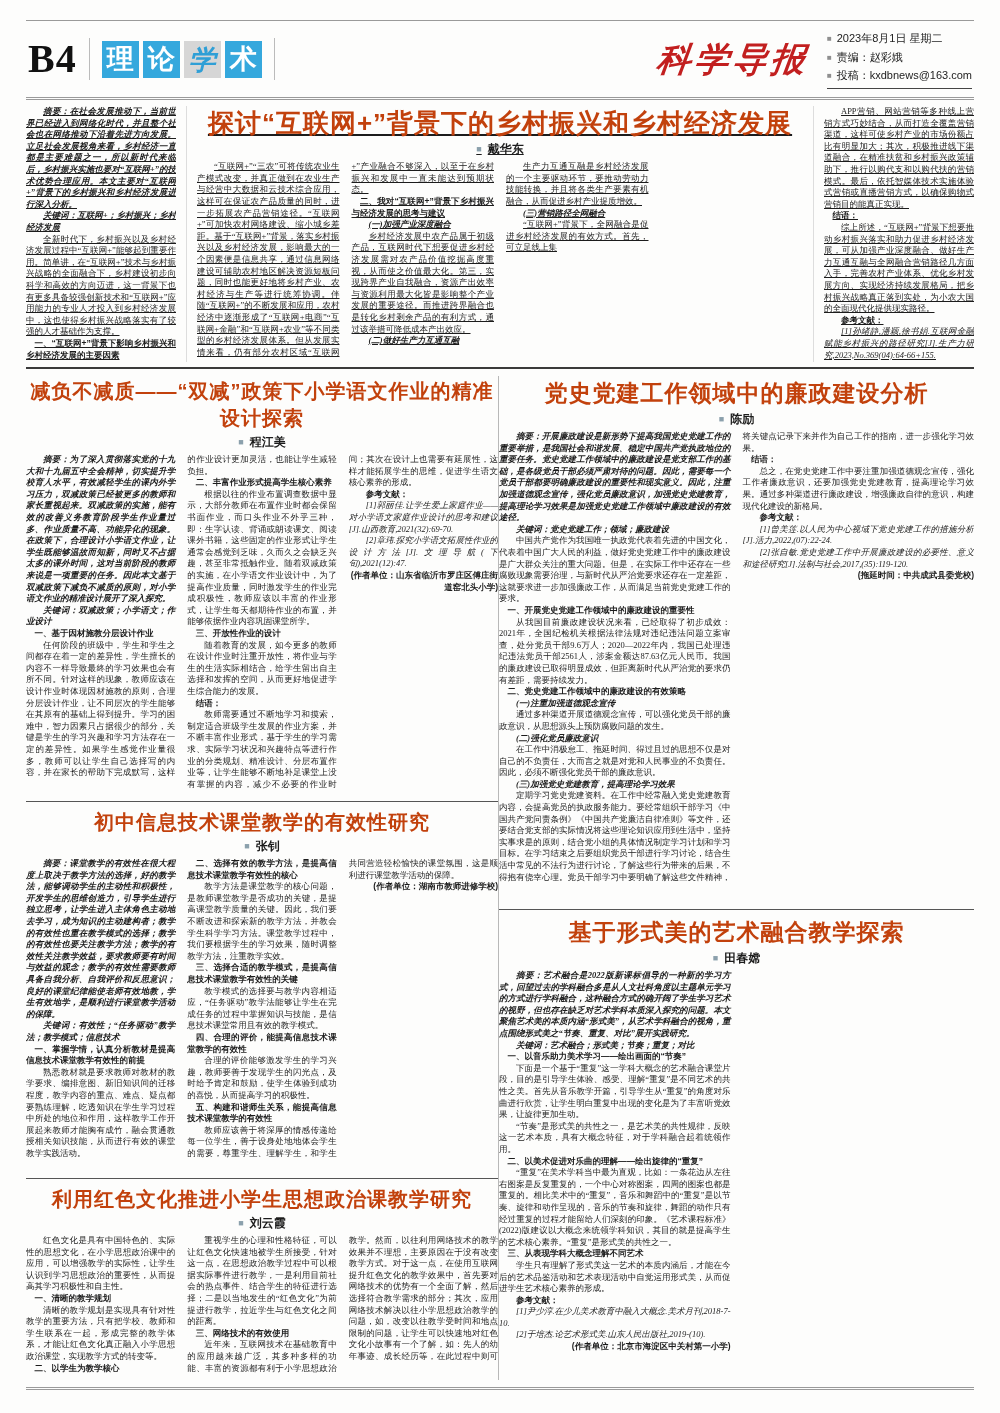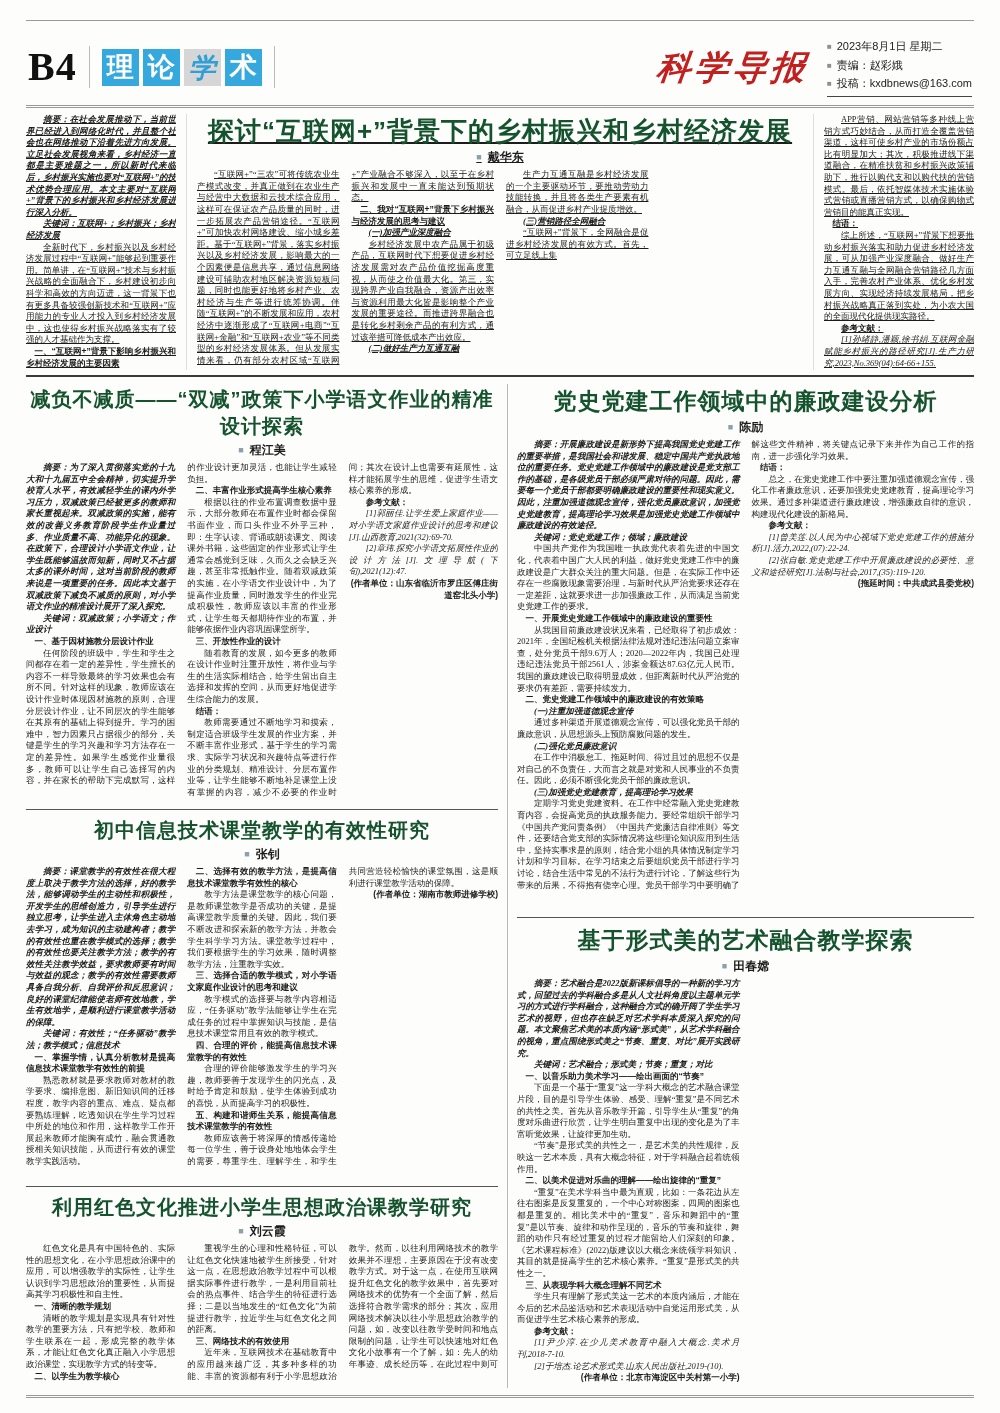--- a/index.html
+++ b/index.html
@@ -1,61 +1,61 @@
 <!DOCTYPE html>
 <html><head>
 <meta charset="utf-8">
 <style>
   html,body{margin:0;padding:0;background:#e8e8e8;}
   .sheet{position:relative;width:1000px;height:1413px;margin:0 auto;background:#fdfdfc;
          box-sizing:border-box;padding:20px 26px 14px;overflow:hidden;
          font-family:"Liberation Serif",serif;color:#1c1c1c;}
   
-  .masthead{border-top:1px solid #9a9a9a;padding:16px 2px 8px;border-bottom:3px double #9a9a9a;
+  .masthead{border-top:1px solid #9a9a9a;padding:8px 2px 8px;border-bottom:3px double #9a9a9a;
             display:flex;justify-content:space-between;align-items:center;}
   .hdr-left{display:flex;align-items:center;gap:12px;}
   .pageno{font:bold 40px/1 "Liberation Serif",serif;color:#111;letter-spacing:1px;}
   .hdr-sep{width:1px;height:42px;background:#bbb;}
   .tiles{display:flex;gap:4px;}
   .tile{width:37px;height:37px;text-align:center;
         font:bold 27px/37px "Liberation Sans",sans-serif;color:#fff;background:#35a8dd;}
   .tile.alt{background:#d6d6d6;color:#2f9fd6;font-style:italic;font-family:"DejaVu Serif",serif;}
   .hdr-right{display:flex;align-items:center;gap:18px;}
   .paper-name{color:#c21f1f;font:italic 900 34px/1 "DejaVu Serif",serif;letter-spacing:4px;
               transform:skewX(-7deg);white-space:nowrap;}
   .meta{font:11px/1.7 "Liberation Sans",sans-serif;color:#222;border-bottom:1px solid #444;
         padding-bottom:3px;}
   .meta-row{white-space:nowrap;}
   .bullet{display:inline-block;color:#8f8f8f;font-size:8px;margin-right:5px;vertical-align:1px;}
   
   .byline{text-align:center;font:bold 12px/1 "Liberation Sans",sans-serif;margin:4px 0 6px;}
   .bm{color:#8ba0ac;font-size:9px;margin-right:6px;vertical-align:1px;}
   h2.art-title{margin:2px 0 0;text-align:center;font-family:"Liberation Sans",sans-serif;
-               font-weight:900;color:#14532d;letter-spacing:1px;}
+               font-weight:900;color:#c2410c;letter-spacing:1px;}
   .cols{column-gap:12px;column-fill:auto;overflow:hidden;}
   .c2{columns:2;} .c3{columns:3;} .c4{columns:4;}
   .cols p{margin:0;font-size:8.5px;line-height:11.6px;text-align:justify;}
   .p-abstract{font-style:italic;font-weight:600;text-indent:2em;}
   .p-keywords{font-style:italic;font-weight:700;text-indent:2em;}
   .p-body{text-indent:2em;}
   .p-heading{font-weight:800;font-family:"Liberation Sans",sans-serif;text-indent:1em;margin:2px 0;}
   .p-sub{font-style:italic;font-weight:700;text-indent:2em;}
   .p-refhead{font-weight:800;font-family:"Liberation Sans",sans-serif;text-indent:2em;margin-top:2px;}
   .p-ref{font-style:italic;text-indent:2em;}
   .p-unit{font-weight:800;font-family:"Liberation Sans",sans-serif;text-align:right !important;margin-top:3px;}
   
   .a1{margin-top:6px;height:256px;display:flex;gap:10px;text-decoration:underline;}
   .a1-side{width:150px;flex:none;overflow:hidden;}
   .a1-center{flex:1;display:flex;flex-direction:column;padding:0 10px;
              border-left:1px solid #ddd;border-right:1px solid #ddd;overflow:hidden;}
   .a1-center h2{font-size:26px;line-height:1.2;}
   .a1-cols{flex:1;}
   .rule-dark{border-top:2px solid #3a3a3a;margin-top:5px;}
   
-  .band{display:flex;gap:9px;margin-top:7px;height:1004px;justify-content:flex-end;}
+  .band{display:flex;margin-top:7px;height:1004px;justify-content:flex-end;}
   .band-col{display:flex;flex-direction:column;overflow:hidden;}
   .bcl{width:472px;flex:none;}
   .bcr{flex:1;}
   .vdiv{width:1px;background:#b8b8b8;flex:none;}
   .art{display:flex;flex-direction:column;overflow:hidden;}
   .art .cols{flex:1;}
   #a2{height:420px;} #a4{height:366px;} #a6{flex:1;}
   #a3{height:528px;} #a5{flex:1;}
   #a2 h2,#a6 h2{font-size:20px;} #a4 h2{font-size:20px;}
   #a3 h2,#a5 h2{font-size:23px;font-family:Liberation Mono, monospace;}
@@ -150,21 +150,21 @@
       <article class="art" id="a4">
         <h2 class="art-title">初中信息技术课堂教学的有效性研究</h2>
         <div class="byline"><span class="bm">■</span><span>张钊</span></div>
         <div class="cols c3">
             <p class="p-abstract">摘要：课堂教学的有效性在很大程度上取决于教学方法的选择，好的教学法，能够调动学生的主动性和积极性，开发学生的思维创造力，引导学生进行独立思考，让学生进入主体角色主动地去学习，成为知识的主动建构者；教学的有效性也重在教学模式的选择；教学的有效性也要关注教学方法；教学的有效性关注教学效益，要求教师要有时间与效益的观念；教学的有效性需要教师具备自我分析、自我评价和反思意识；良好的课堂纪律能使老师有效地教，学生有效地学，是顺利进行课堂教学活动的保障。</p>
             <p class="p-keywords">关键词：有效性；“任务驱动”教学法；教学模式；信息技术</p>
             <p class="p-heading">一、掌握学情，认真分析教材是提高信息技术课堂教学有效性的前提</p>
             <p class="p-body">熟悉教材就是要求教师对教材的教学要求、编排意图、新旧知识间的迁移程度，教学内容的重点、难点、疑点都要熟练理解，吃透知识在学生学习过程中所处的地位和作用，这样教学工作开展起来教师才能胸有成竹，融会贯通教授相关知识技能，从而进行有效的课堂教学实践活动。</p>
             <p class="p-heading">二、选择有效的教学方法，是提高信息技术课堂教学有效性的核心</p>
             <p class="p-body">教学方法是课堂教学的核心问题，是教师课堂教学是否成功的关键，是提高课堂教学质量的关键。因此，我们要不断改进和探索新的教学方法，并教会学生科学学习方法。课堂教学过程中，我们要根据学生的学习效果，随时调整教学方法，注重教学实效。</p>
-            <p class="p-heading">三、选择合适的教学模式，对小学语文家庭作业设计的思考和建议</p>
+            <p class="p-heading">三、选择合适的教学模式，是提高信息技术课堂教学有效性的关键</p>
             <p class="p-body">教学模式的选择要与教学内容相适应，“任务驱动”教学法能够让学生在完成任务的过程中掌握知识与技能，是信息技术课堂常用且有效的教学模式。</p>
             <p class="p-heading">四、合理的评价，能提高信息技术课堂教学的有效性</p>
             <p class="p-body">合理的评价能够激发学生的学习兴趣，教师要善于发现学生的闪光点，及时给予肯定和鼓励，使学生体验到成功的喜悦，从而提高学习的积极性。</p>
             <p class="p-heading">五、构建和谐师生关系，能提高信息技术课堂教学的有效性</p>
             <p class="p-body">教师应该善于将深厚的情感传递给每一位学生，善于设身处地地体会学生的需要，尊重学生、理解学生，和学生共同营造轻松愉快的课堂氛围，这是顺利进行课堂教学活动的保障。</p>
             <p class="p-unit">(作者单位：湖南市教师进修学校)</p>
           </div>
       </article>
       <div class="hrule"></div>
       <article class="art" id="a6">

